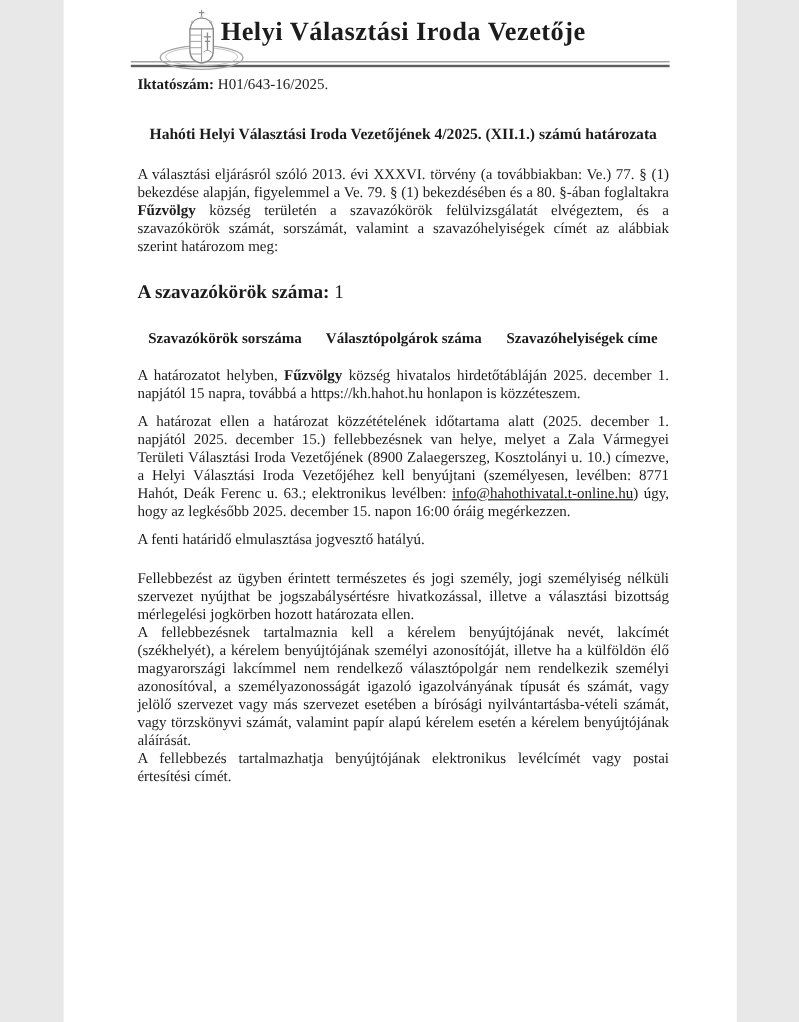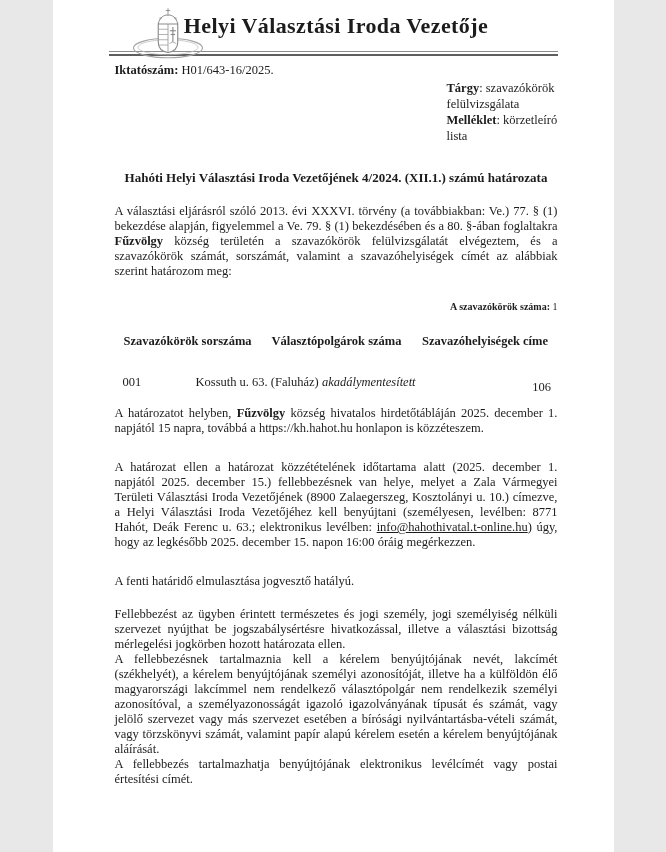--- a/index.html
+++ b/index.html
@@ -21,23 +21,23 @@
   .registry { margin-top:7px; font-size:12.5px; }
   .meta-right { margin-left:332px; margin-top:2px; font-size:12.5px; line-height:16px; }
   .b { font-weight:bold; }
   .i { font-style:italic; }
   .u { text-decoration:underline; }
   .bu { font-weight:bold; text-decoration:underline; }
   .decision-title { text-align:center; font-weight:bold; font-size:13px; margin-top:26px; }
   p.body { font-size:12.5px; line-height:15px; text-align:justify; margin:16px 0 0 0; }
   p.m22 { margin-top:18px; }
   p.m26 { margin-top:26px; }
-  p.m20 { margin-top:24px; }
+  p.m20 { margin-top:8px; }
   p.m0 { margin-top:0; }
-  .count-line { margin-top:22px; font-size:10px;text-align:right; }
+  .count-line { margin-top:22px; font-size:16px; }
   .thead {
     display:grid; grid-template-columns:146px 152px 1fr;
     margin-top:22px; font-weight:bold; font-size:12.5px; line-height:15px;
   }
   .thead > div { text-align:center; }
   .thead > div.nowrap { white-space:nowrap; }
   .trow {
     display:grid; grid-template-columns:81px 330px 1fr;
     margin-top:26px; font-size:12.5px;
   }
@@ -72,42 +72,33 @@
     <circle cx="60" cy="16.5" r="1.2" stroke="#9a9a9a" stroke-width="0.8"></circle>
     <line x1="50" y1="3" x2="50" y2="10" stroke="#8a8a8a" stroke-width="1.2"></line>
     <line x1="47" y1="6" x2="53" y2="6" stroke="#8a8a8a" stroke-width="1.2"></line>
   </svg>
 
   <div class="header-title">Helyi Választási Iroda Vezetője</div>
   <div class="header-rule"></div>
 
   <div class="registry"><span class="b">Iktatószám:</span><span> H01/643-16/2025.</span></div>
 
-  <div class="meta-right">
-    <div><span class="b">Tárgy</span><span>: szavazókörök felülvizsgálata</span></div>
-    <div><span class="b">Melléklet</span><span>: körzetleíró lista</span></div>
-  </div>
 
-  <div class="decision-title">Hahóti Helyi Választási Iroda Vezetőjének 4/2024. (XII.1.) számú határozata</div>
+  <div class="decision-title">Hahóti Helyi Választási Iroda Vezetőjének 4/2025. (XII.1.) számú határozata</div>
 
   <p class="body m22"><span>A választási eljárásról szóló 2013. évi XXXVI. törvény (a továbbiakban: Ve.) 77. § (1) bekezdése alapján, figyelemmel a Ve. 79. § (1) bekezdésében és a 80. §-ában foglaltakra </span><span class="b">Fűzvölgy</span><span> község területén a szavazókörök felülvizsgálatát elvégeztem, és a szavazókörök számát, sorszámát, valamint a szavazóhelyiségek címét az alábbiak szerint határozom meg:</span></p>
 
   <div class="count-line"><span class="b">A szavazókörök száma:</span><span> 1</span></div>
 
   <div class="thead">
     <div>Szavazókörök sorszáma</div>
     <div class="nowrap">Választópolgárok száma</div>
     <div class="nowrap">Szavazóhelyiségek címe</div>
   </div>
 
-  <div class="trow">
-    <div class="c1">001</div>
-    <div class="c2"><span>Kossuth u. 63. (Faluház) </span><span class="i">akadálymentesített</span></div>
-    <div class="c3">106</div>
-  </div>
 
 
   <p class="body"><span>A határozatot helyben, </span><span class="b">Fűzvölgy</span><span> község hivatalos hirdetőtábláján 2025. december 1. napjától 15 napra, továbbá a https://kh.hahot.hu honlapon is közzéteszem.</span></p>
 
   <p class="body m20"><span>A határozat ellen a határozat közzétételének időtartama alatt (2025. december 1. napjától 2025. december 15.) fellebbezésnek van helye, melyet a Zala Vármegyei Területi Választási Iroda Vezetőjének (8900 Zalaegerszeg, Kosztolányi u. 10.) címezve, a Helyi Választási Iroda Vezetőjéhez kell benyújtani (személyesen, levélben: 8771 Hahót, Deák Ferenc u. 63.; elektronikus levélben: </span><span class="u">info@hahothivatal.t-online.hu</span><span>) úgy, hogy az legkésőbb 2025. december 15. napon 16:00 óráig megérkezzen.</span></p>
 
   <p class="body m20">A fenti határidő elmulasztása jogvesztő hatályú.</p>
 
   <p class="body m22">Fellebbezést az ügyben érintett természetes és jogi személy, jogi személyiség nélküli szervezet nyújthat be jogszabálysértésre hivatkozással, illetve a választási bizottság mérlegelési jogkörben hozott határozata ellen.</p>
 

